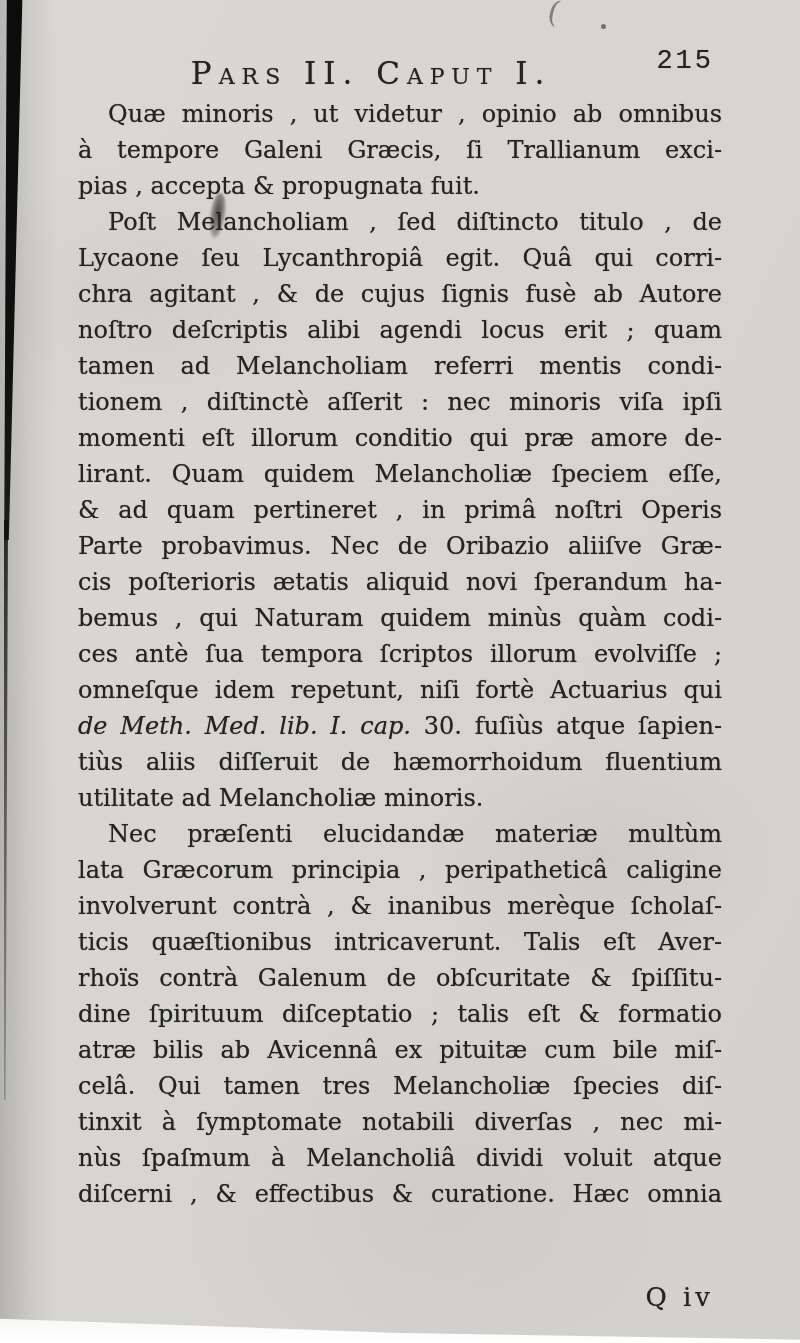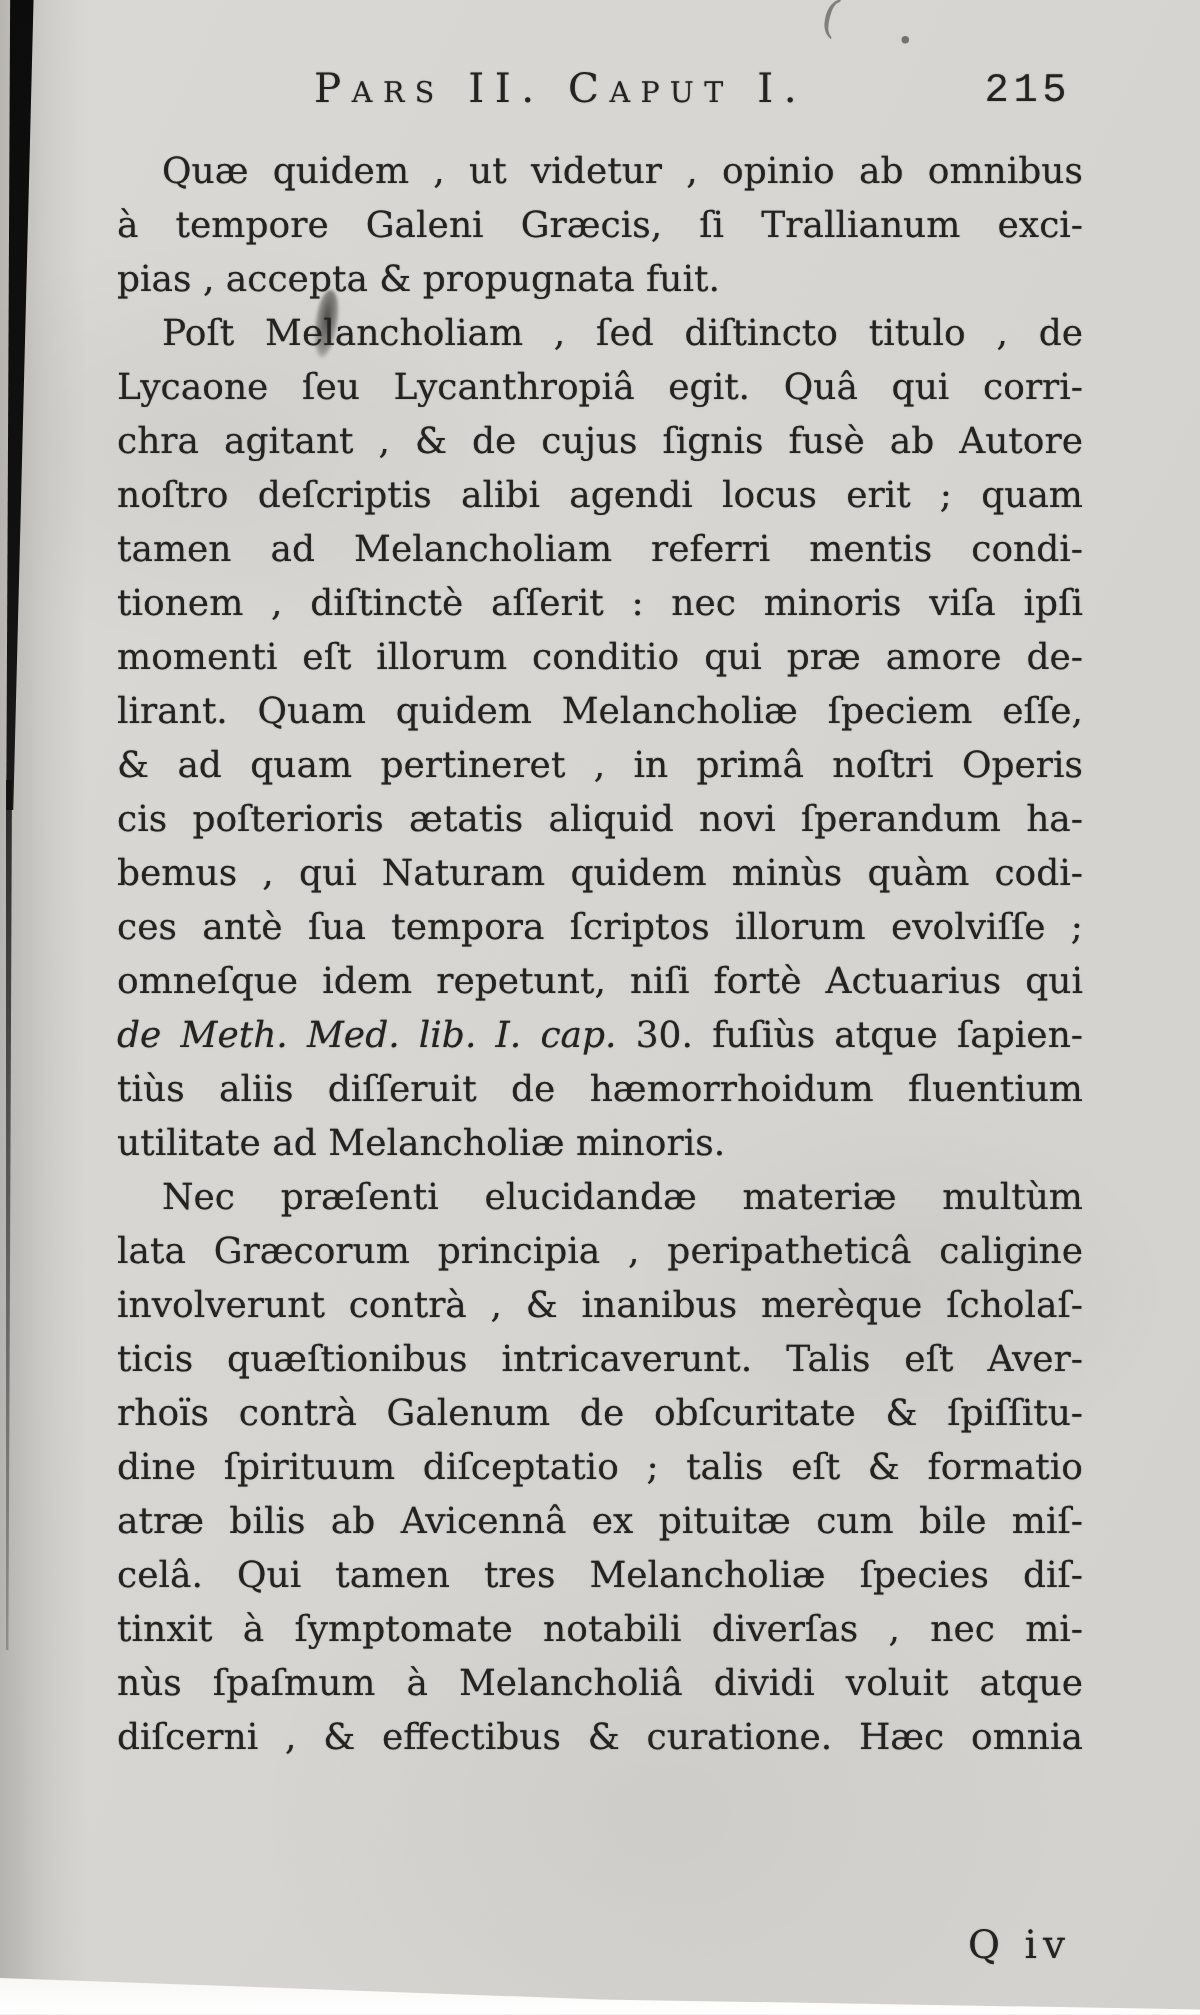--- a/index.html
+++ b/index.html
@@ -61,24 +61,24 @@
     position:absolute;left:601px;top:24px;width:5px;height:5px;
     border-radius:50%;background:rgba(50,48,45,0.6);
   }
 
   .running-header{
     position:relative;
     margin:44px 78px 0 78px;
     height:40px;
   }
   .header-title{
-    position:absolute;left:50%;top:0;
+    position:absolute;left:50%;top:11px;
     transform:translateX(-58%);
     font-variant:small-caps;
-    font-size:27px;
+    font-size:31px;
     letter-spacing:7px;
     color:var(--ink);
     white-space:nowrap;
     text-shadow:0 0 1px rgba(20,20,20,0.4);
   }
   .page-number{
     position:absolute;right:8px;top:2px;
     font-size:27px;letter-spacing:3px;
     color:var(--ink);
     text-shadow:0 0 1px rgba(20,20,20,0.4);
@@ -127,34 +127,35 @@
   <div class="stray-dot"></div>
   <div class="smudge"></div>
 
   <div class="running-header">
     <div class="header-title">Pars II. Caput I.</div>
     <div class="page-number">215</div>
   </div>
 
   <div class="text-block" id="text-block">
       <div>
-        <div class="line indent">Quæ quidem , ut videtur , opinio ab omnibus</div>
+        <div class="line indent">Quæ minoris , ut videtur , opinio ab omnibus</div>
         <div class="line">à tempore Galeni Græcis, ſi Trallianum exci-</div>
         <div class="line end">pias , accepta &amp; propugnata fuit.</div>
       </div>
       <div>
         <div class="line indent">Poſt Melancholiam , ſed diſtincto titulo , de</div>
         <div class="line">Lycaone ſeu Lycanthropiâ egit. Quâ qui corri-</div>
         <div class="line">chra agitant , &amp; de cujus ſignis fusè ab Autore</div>
         <div class="line">noſtro deſcriptis alibi agendi locus erit ; quam</div>
         <div class="line">tamen ad Melancholiam referri mentis condi-</div>
         <div class="line">tionem , diſtinctè aſſerit : nec minoris viſa ipſi</div>
         <div class="line">momenti eſt illorum conditio qui præ amore de-</div>
         <div class="line">lirant. Quam quidem Melancholiæ ſpeciem eſſe,</div>
         <div class="line">&amp; ad quam pertineret , in primâ noſtri Operis</div>
+        <div class="line">Parte probavimus. Nec de Oribazio aliiſve Græ-</div>
         <div class="line">cis poſterioris ætatis aliquid novi ſperandum ha-</div>
         <div class="line">bemus , qui Naturam quidem minùs quàm codi-</div>
         <div class="line">ces antè ſua tempora ſcriptos illorum evolviſſe ;</div>
         <div class="line">omneſque idem repetunt, niſi fortè Actuarius qui</div>
         <div class="line"><span class="it">de Meth. Med. lib. I. cap.</span><span> 30. fuſiùs atque ſapien-</span></div>
         <div class="line">tiùs aliis diſſeruit de hæmorrhoidum fluentium</div>
         <div class="line end">utilitate ad Melancholiæ minoris.</div>
       </div>
       <div>
         <div class="line indent">Nec præſenti elucidandæ materiæ multùm</div>

